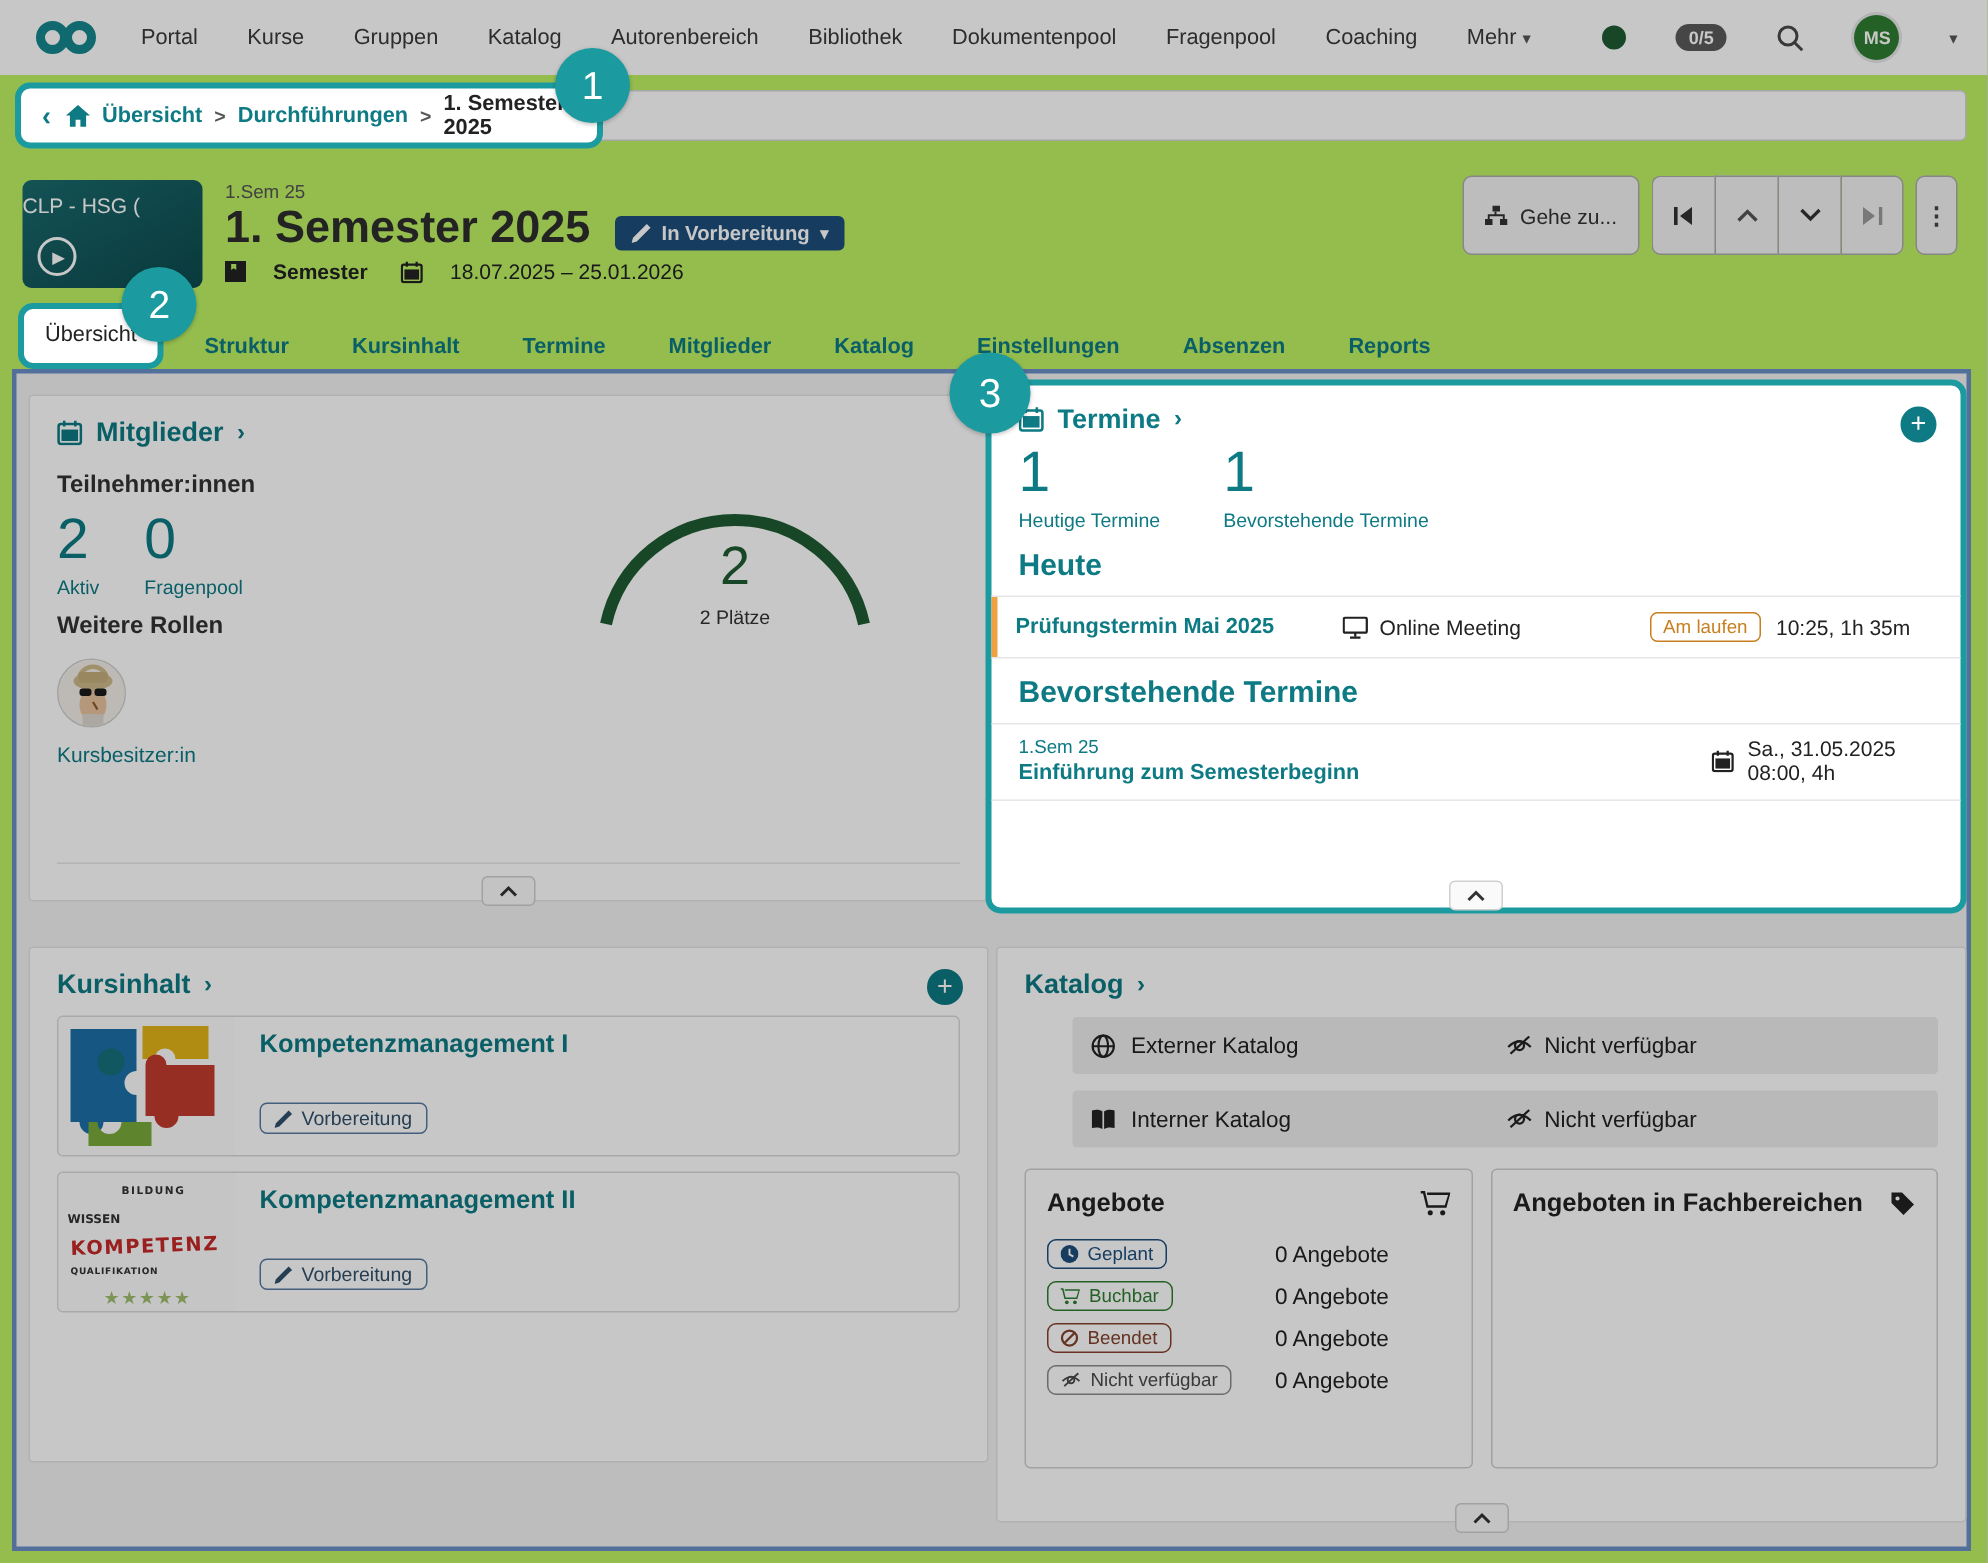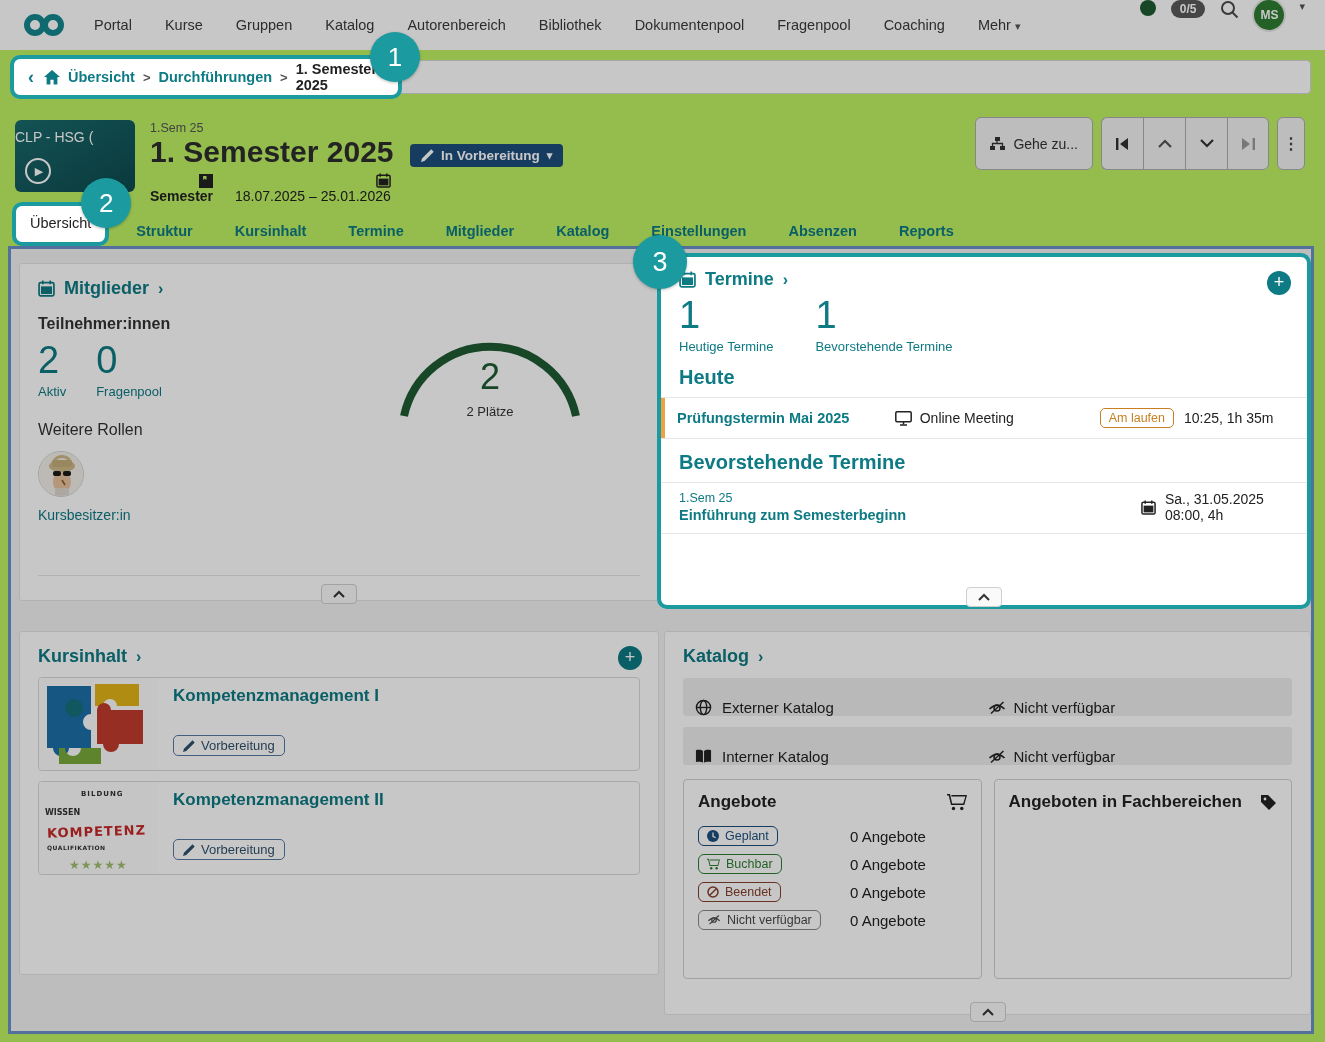--- a/index.html
+++ b/index.html
@@ -9,21 +9,21 @@
 
   
   #dim { position:absolute; inset:0; background:rgba(0,0,0,0.22); z-index:100; pointer-events:none; }
   .hl { z-index:200; }
 
   
   .topnav { position:absolute; left:0; top:0; width:1325px; height:50px; background:#ffffff; display:flex; align-items:center; }
   .logo { margin-left:24px; color:#15878d; display:flex; align-items:center; }
   .nav-items { display:flex; margin-left:30px; gap:33px; }
   .nav-item { font-size:14.5px; color:#3a3a3a; cursor:pointer; white-space:nowrap; }
-  .nav-right { position:absolute; right:20px; top:0; height:50px; display:flex; align-items:flex-start; gap:15px; }
+  .nav-right { position:absolute; right:20px; top:0; height:50px; display:flex; align-items:center; gap:33px; }
   .status-dot { width:16px; height:16px; border-radius:50%; background:#1e5b31; }
   .counter-pill { background:#5a5a5a; color:#fff; font-size:12px; font-weight:bold; border-radius:10px; padding:2px 9px; }
   .search-ic { color:#4a4a4a; }
   .avatar { width:30px; height:30px; border-radius:50%; background:#2e7d32; color:#fff; font-size:12px; font-weight:bold; display:flex; align-items:center; justify-content:center; box-shadow:0 0 0 2px #e7e7e7; }
   .caret { font-size:11px; color:#555; }
 
   
   .breadcrumb-bar { position:absolute; left:14px; top:60px; width:1297px; height:34px; background:#ffffff; border:1px solid #d6d6d6; border-radius:4px; }
   .co-box { position:absolute; border:4px solid #1b9ba0; border-radius:10px; background:#ffffff; }
   .co-box1 { left:10px; top:55px; width:392px; height:44px; display:flex; align-items:center; padding:0 14px; gap:8px; }
@@ -34,21 +34,21 @@
   .bc-chevron { color:#0d7a84; font-size:18px; font-weight:bold; margin-right:2px; cursor:pointer; line-height:1; }
 
   
   .thumb { position:absolute; left:15px; top:120px; width:120px; height:72px; border-radius:6px; background:linear-gradient(150deg,#1a6a6d,#0d4a4e); color:#fff; }
   .thumb-label { text-align:left; font-size:14px; margin-top:9px; }
   .play-ic { position:absolute; left:10px; bottom:8px; width:26px; height:26px; border:2px solid #fff; border-radius:50%; display:flex; align-items:center; justify-content:center; font-size:11px; padding-left:2px; }
   .course-ref { position:absolute; left:150px; top:121px; font-size:12.5px; color:#555; }
   .course-title { position:absolute; left:150px; top:135px; font-size:30px; font-weight:bold; color:#2e2e2e; }
   .status-badge { position:absolute; left:410px; top:144px; background:#1d4f7c; color:#fff; font-size:13.5px; font-weight:600; border-radius:4px; padding:4px 11px; display:flex; align-items:center; gap:7px; cursor:pointer; }
   .course-meta { position:absolute; left:150px; top:173px; display:flex; align-items:center; gap:22px; font-size:14px; color:#222; }
-  .meta-item { display:flex; align-items:flex-end; gap:0; font-weight:600;flex-direction:column; }
+  .meta-item { display:flex; align-items:center; gap:18px; font-weight:600; }
   .hdr-actions { position:absolute; right:20px; top:117px; display:flex; gap:8px; align-items:center; }
   .btn { border:1px solid #adadad; background:#f2f2f2; border-radius:6px; height:53px; display:flex; align-items:center; justify-content:center; font-size:14px; color:#333; cursor:pointer; }
   .goto-btn { padding:0 14px; gap:8px; }
   .pager { display:flex; }
   .pager .btn { width:42px; border-radius:0; border-right-width:0; }
   .pager .btn:first-child { border-radius:6px 0 0 6px; }
   .pager .btn:last-child { border-radius:0 6px 6px 0; border-right-width:1px; }
   .kebab { width:28px; font-size:16px; font-weight:bold; color:#444; letter-spacing:0; }
 
   
@@ -68,21 +68,21 @@
 
   
   .members { left:8px; top:14px; width:640px; height:338px; }
   .sub-title { font-size:16px; font-weight:bold; color:#333; margin-top:16px; }
   .stat-row { display:flex; gap:30px; margin-top:6px; }
   .stat-num { font-size:38px; color:#0d7a84; font-weight:500; }
   .stat-lbl { font-size:13px; color:#0d7a84; margin-top:2px; }
   .gauge-wrap { position:absolute; right:68px; top:40px; width:200px; text-align:center; }
   .gauge-num { position:absolute; left:0; right:0; top:52px; font-size:36px; color:#1e5b31; font-weight:500; }
   .gauge-lbl { position:absolute; left:0; right:0; top:100px; font-size:13px; color:#333; }
-  .roles-title { font-size:16px; font-weight:normal; color:#333; margin-top:22px; }
+  .roles-title { font-size:16px; font-weight:bold; color:#333; margin-top:10px; }
   .role-avatar { margin-top:12px; width:46px; height:46px; border-radius:50%; overflow:hidden; border:1px solid #cfcfcf; cursor:pointer; }
   .role-lbl { margin-top:10px; font-size:14px; color:#0d7a84; }
   .members .divider { position:absolute; left:18px; right:18px; bottom:24px; margin:0; }
 
   
   .co-box3 { position:absolute; left:646px; top:4px; width:654px; height:356px; z-index:200; }
   .termine-inner { position:relative; width:100%; height:100%; padding:12px 18px; }
   .t-stats { display:flex; gap:42px; margin-top:4px; }
   .t-section { font-size:20px; font-weight:bold; color:#0d7a84; margin:12px 0 8px; }
   .appt-row { display:flex; align-items:center; padding:10px 0; border-left:4px solid #efa23f; padding-left:12px; margin-left:-18px; }
@@ -110,21 +110,21 @@
   .thumb-doodle { background:#fdfdfd; position:relative; font-family:"DejaVu Sans", sans-serif; }
   .dw { position:absolute; color:#333; font-weight:bold; }
   .dw-red { color:#c62828; font-size:13px; letter-spacing:1px; left:8px; top:42px; transform:rotate(-2deg); }
   .dw-1 { font-size:7px; left:42px; top:8px; letter-spacing:1px; }
   .dw-2 { font-size:8px; left:6px; top:26px; }
   .dw-3 { font-size:6px; left:8px; top:62px; letter-spacing:.5px; }
   .dw-stars { position:absolute; left:30px; bottom:2px; color:#9fbf6f; font-size:12px; letter-spacing:1px; }
 
   
   .katalog { left:653px; top:382px; width:647px; height:384px; }
-  .kat-row { background:#ededed; border-radius:3px; margin-top:11px; height:38px; display:flex; align-items:flex-end; padding:0 12px; }
+  .kat-row { background:#ededed; border-radius:3px; margin-top:11px; height:38px; display:flex; align-items:center; padding:0 12px;margin-left:32px; }
   .kat-label { display:flex; align-items:center; gap:10px; font-size:15px; color:#222; width:50%; }
   .kat-status { display:flex; align-items:center; gap:8px; font-size:15px; color:#222; }
   .kat-boxes { display:flex; gap:12px; margin-top:14px; }
   .kat-box { flex:1; border:1px solid #cfcfcf; border-radius:4px; padding:12px 14px; height:200px; position:relative; }
   .kb-header { display:flex; align-items:center; justify-content:space-between; font-size:17px; font-weight:bold; color:#222; }
   .offer-grid { display:grid; grid-template-columns:152px auto; row-gap:8px; margin-top:14px; align-items:center; }
   .offer-pill { display:inline-flex; align-items:center; gap:6px; border:1.5px solid; border-radius:6px; font-size:12.5px; padding:2px 8px; justify-self:start; }
   .op-blue { color:#1d4f7c; border-color:#1d4f7c; }
   .op-green { color:#2e7d32; border-color:#2e7d32; }
   .op-red { color:#83402c; border-color:#83402c; }

